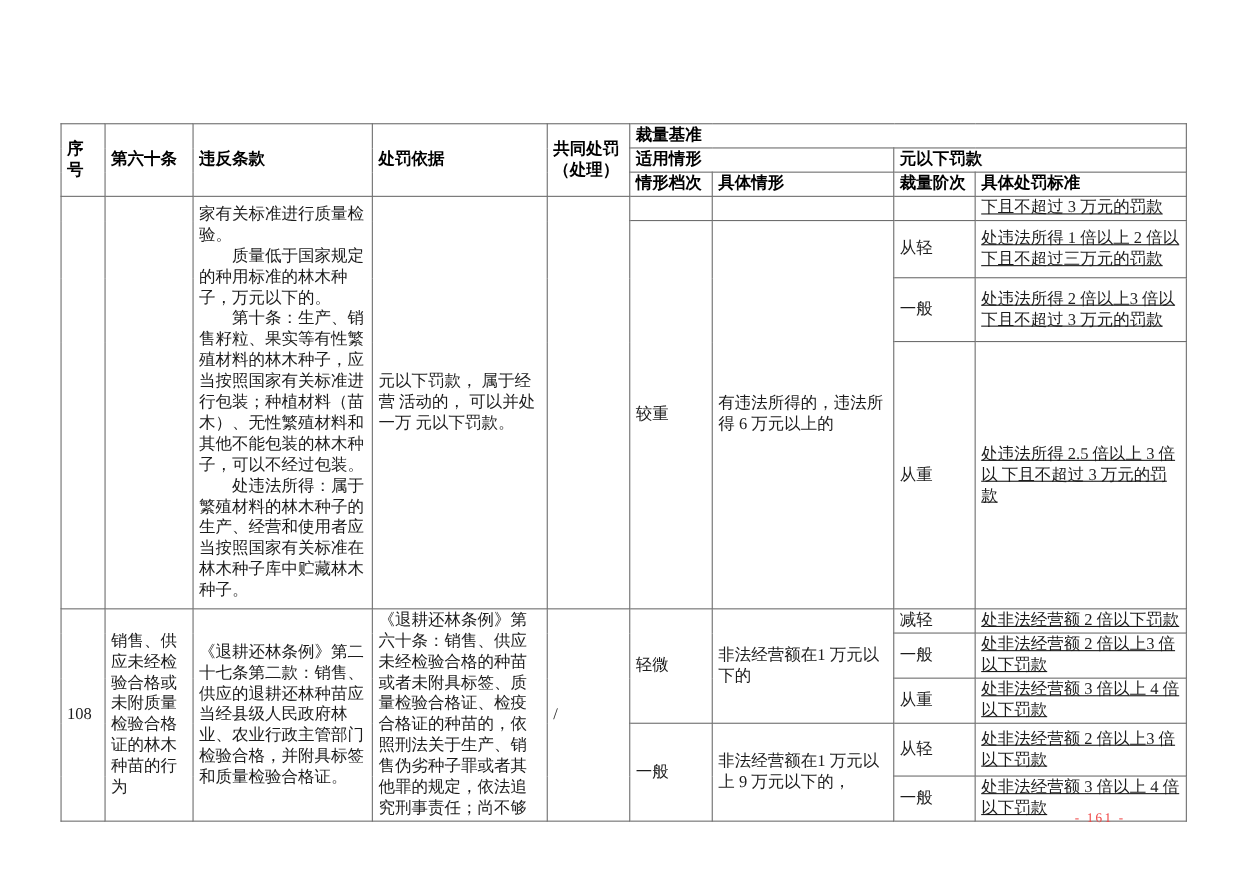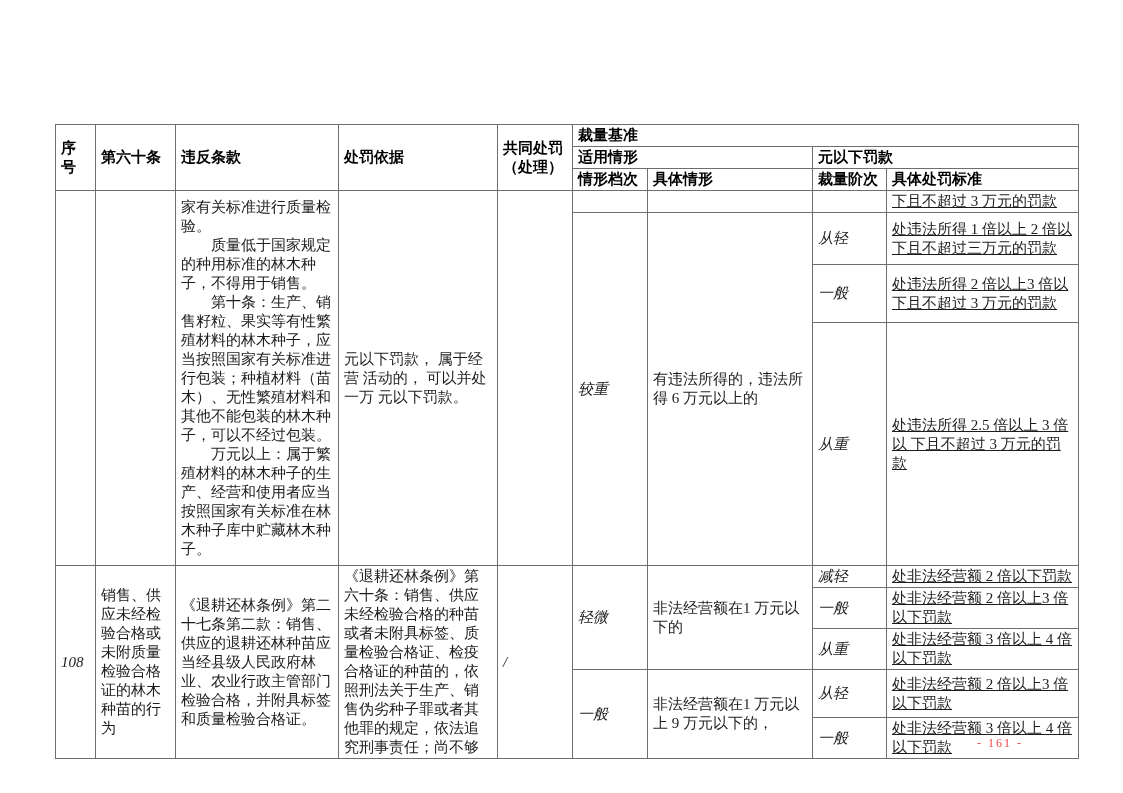--- a/index.html
+++ b/index.html
@@ -3,32 +3,32 @@
 <meta charset="utf-8">
 <style>
   html,body{margin:0;padding:0;}
   body{
     width:1123px;height:793px;background:#ffffff;overflow:hidden;
     font-family:"Liberation Serif","DejaVu Serif",serif;
     color:#1c1c1c;
   }
   .page{position:relative;width:1123px;height:793px;background:#fff;}
   table.grid{
-    position:absolute;left:55px;top:124px;width:1023px;
+    position:absolute;left:55px;top:112px;width:1023px;
     border-collapse:collapse;table-layout:fixed;
   }
   table.grid td{
     border:1px solid #6e6e6e;
     font-size:15px;line-height:19px;
     padding:1px 5px;overflow:hidden;
     vertical-align:middle;text-align:left;
     word-break:break-all;
   }
   td.hd{font-weight:bold;text-align:center;vertical-align:middle;color:#000;padding:0 2px;}
-  td.c{text-align:center;vertical-align:middle;font-style:italic;}
+  td.c{text-align:center;vertical-align:middle;}
   td.t{vertical-align:top;}
   td.lm{text-align:left;vertical-align:middle;}
   td.std{text-align:left;vertical-align:middle;padding:1px 4px;text-decoration:underline;}
   .par{margin:0;}
   .par.ind{text-indent:2em;}
   .pagenum{
     position:absolute;right:100px;top:736px;
     font-size:12px;letter-spacing:2px;color:#ef4444;
   }
 </style>
@@ -68,23 +68,23 @@
       <td class="hd">具体情形</td>
       <td class="hd">裁量阶次</td>
       <td class="hd">具体处罚标准</td>
     </tr>
 
     <tr style="height:17px">
       <td class="c" rowspan="4"></td>
       <td class="lm" rowspan="4"></td>
       <td class="t" rowspan="4">
         <div class="par">家有关标准进行质量检验。</div>
-        <div class="par ind">质量低于国家规定的种用标准的林木种子，不得用于销售。</div>
+        <div class="par ind">质量低于国家规定的种用标准的林木种子，万元以下的。</div>
         <div class="par ind">第十条：生产、销售籽粒、果实等有性繁殖材料的林木种子，应当按照国家有关标准进行包装；种植材料（苗木）、无性繁殖材料和其他不能包装的林木种子，可以不经过包装。</div>
-        <div class="par ind">万元以上：属于繁殖材料的林木种子的生产、经营和使用者应当按照国家有关标准在林木种子库中贮藏林木种子。</div>
+        <div class="par ind">处违法所得：属于繁殖材料的林木种子的生产、经营和使用者应当按照国家有关标准在林木种子库中贮藏林木种子。</div>
       </td>
       <td class="t" rowspan="4">元以下罚款， 属于经营 活动的， 可以并处一万 元以下罚款。</td>
       <td class="c" rowspan="4"></td>
       <td class="c"></td>
       <td class="lm"></td>
       <td class="c"></td>
       <td class="std">下且不超过 3 万元的罚款</td>
     </tr>
     <tr style="height:52px">
       <td class="c" rowspan="3">较重</td>

